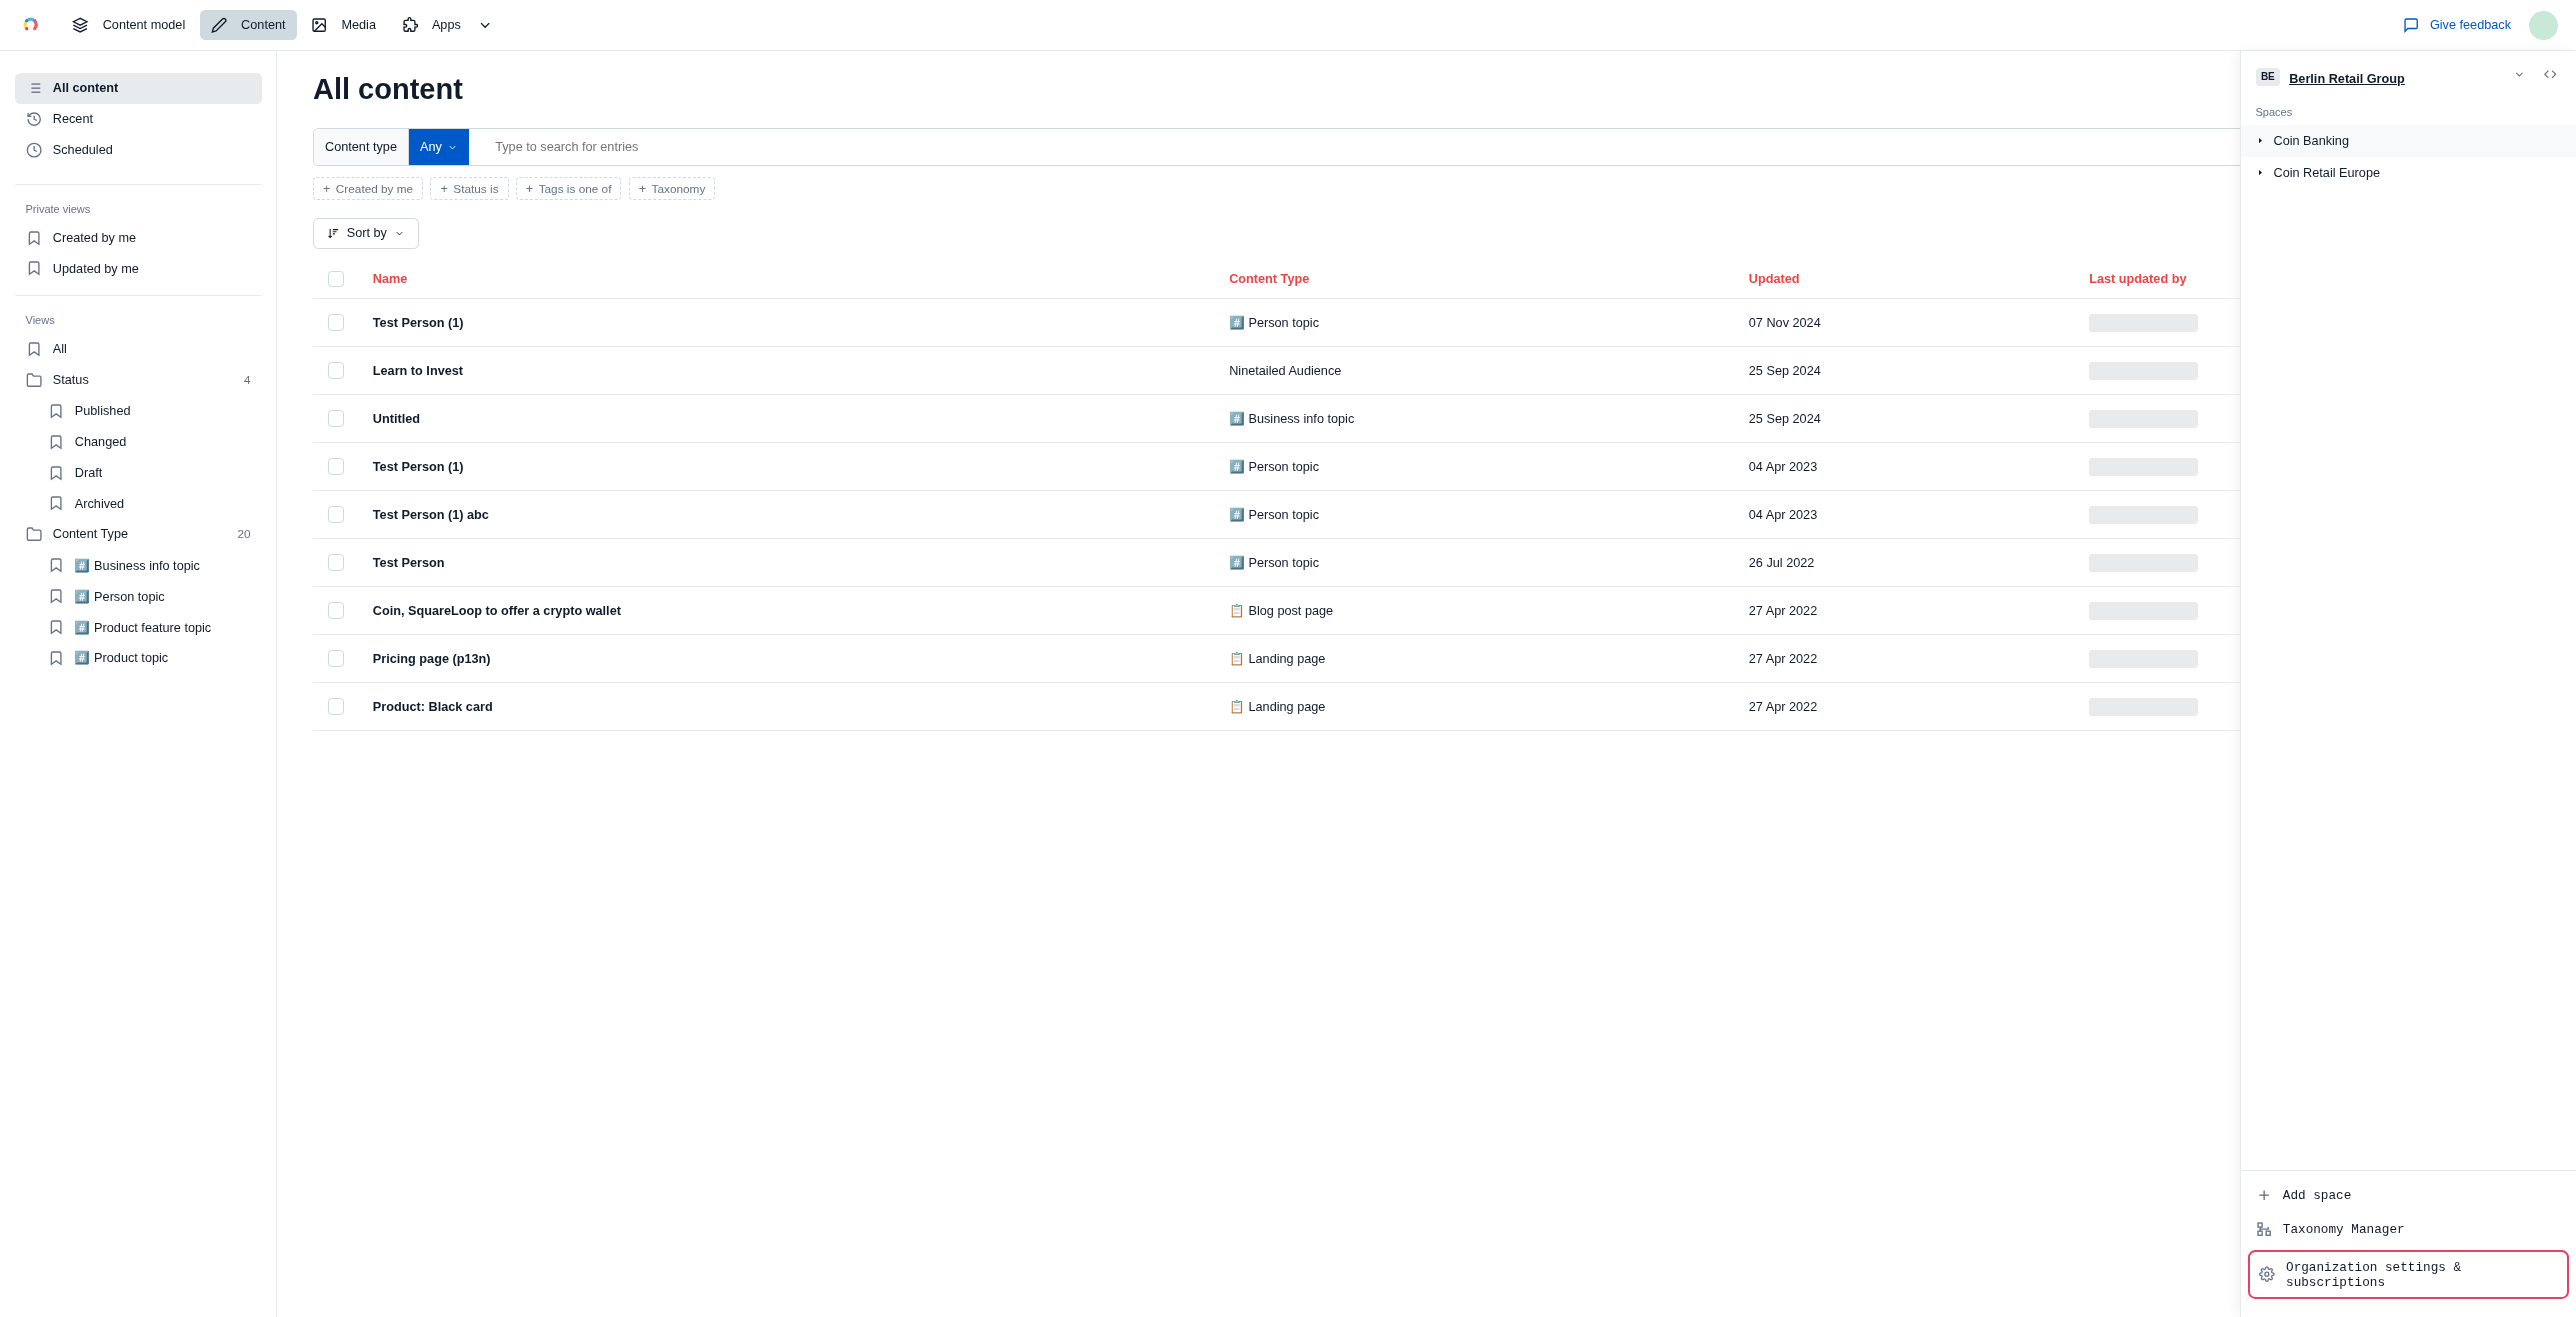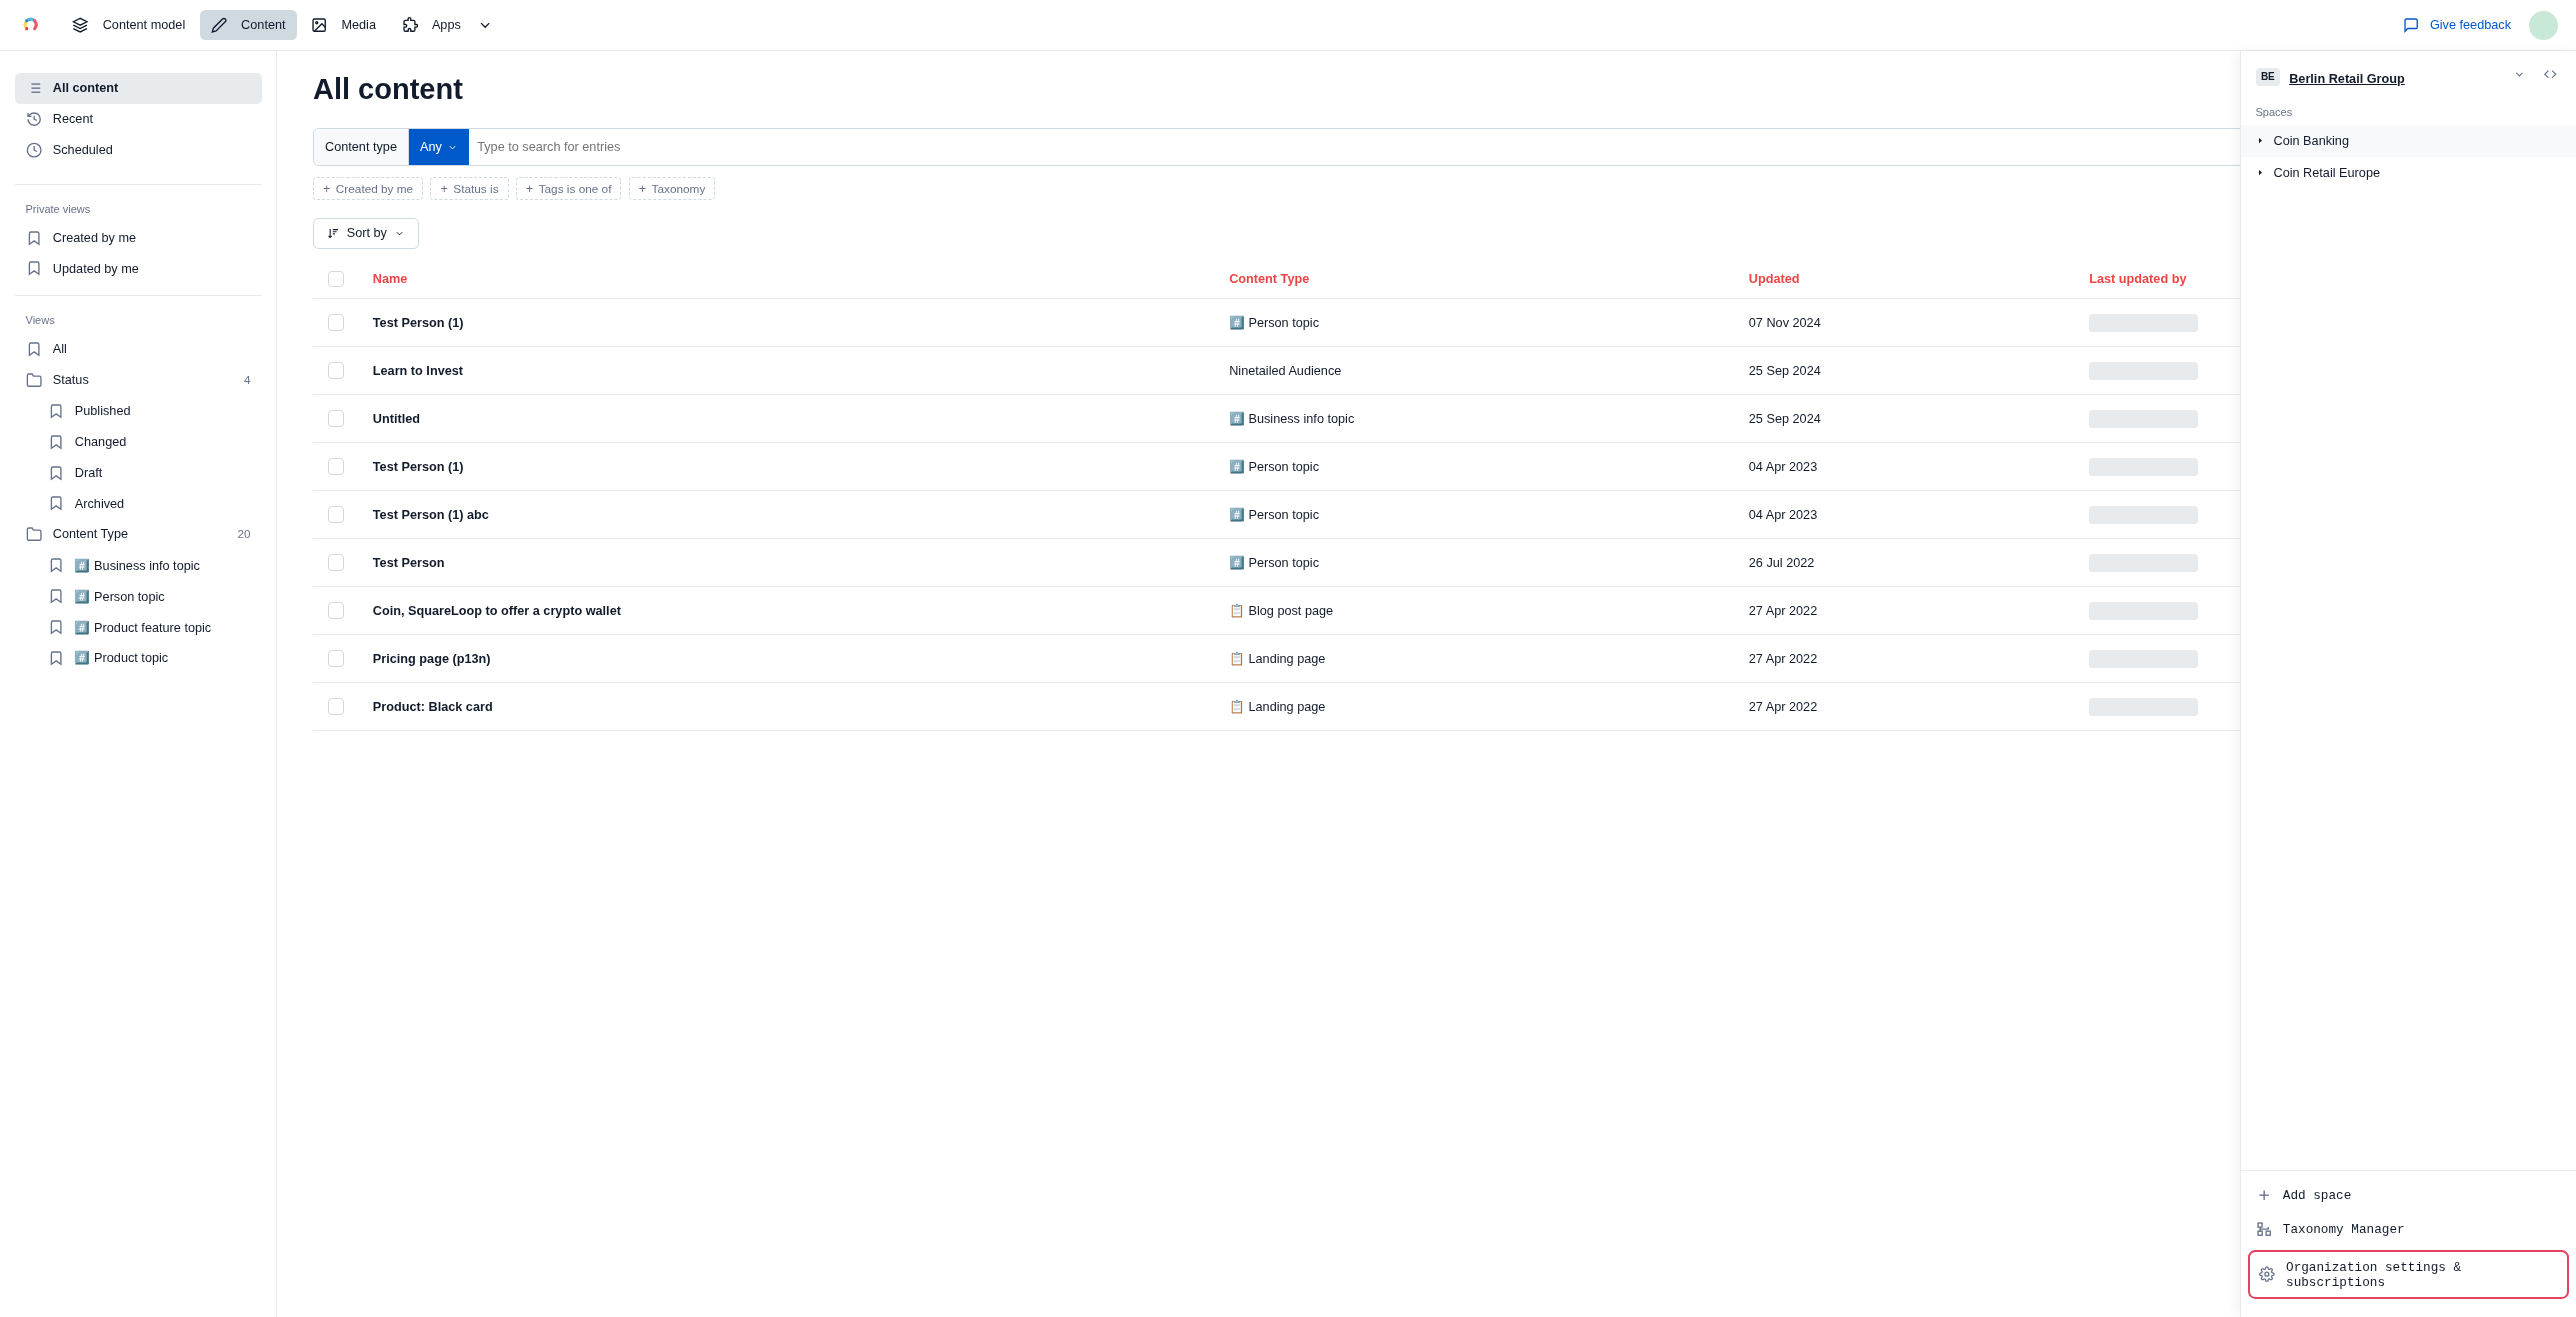--- a/index.html
+++ b/index.html
@@ -31,21 +31,21 @@
     .sidebar-sub { padding-left: 22px; }
     .sidebar-item .count { margin-left: auto; color: #67728a; font-size: 11.8px; }
 
     
     .content-area { flex: 1; padding: 22px 36px; overflow-y: auto; }
     .page-title { font-size: 29px; font-weight: 700; margin-bottom: 22px; }
     
     .filter-bar { display: flex; align-items: center; border: 0.9px solid #cfd9e0; border-radius: 5.4px; height: 38px; margin-bottom: 11px; overflow: hidden; }
     .filter-label { padding: 0 11px; background: #f7f9fa; height: 100%; display: flex; align-items: center; border-right: 0.9px solid #cfd9e0; color: #111b2b; font-weight: 500; }
     .filter-any { background: #0059c8; color: #fff; padding: 0 11px; height: 100%; display: flex; align-items: center; gap: 5.4px; }
-    .search-input { border: none; padding: 0 8px; flex: 1; font-size: 12.7px; outline: none; }
+    .search-input { border: none; padding: 0 26px; flex: 1; font-size: 12.7px; outline: none; }
     
     .chips { display: flex; gap: 7.3px; margin-bottom: 18px; }
     .chip { display: flex; align-items: center; gap: 5.4px; padding: 3.6px 9px; border: 0.9px dashed #cfd9e0; border-radius: 3.6px; color: #67728a; font-size: 11.8px; cursor: pointer; }
     .chip .plus { font-size: 12.7px; }
     
     .sort-btn { display: inline-flex; align-items: center; gap: 7.3px; padding: 7.3px 12.7px; border: 0.9px solid #cfd9e0; border-radius: 5.4px; cursor: pointer; margin-bottom: 11px; }
     
     
     .table { width: 100%; border-collapse: collapse; }
     .table th { text-align: left; font-weight: 600; padding: 11px 14.5px; border-bottom: 0.9px solid #e7ebee; color: #ef4444; font-size: 12.7px; }

